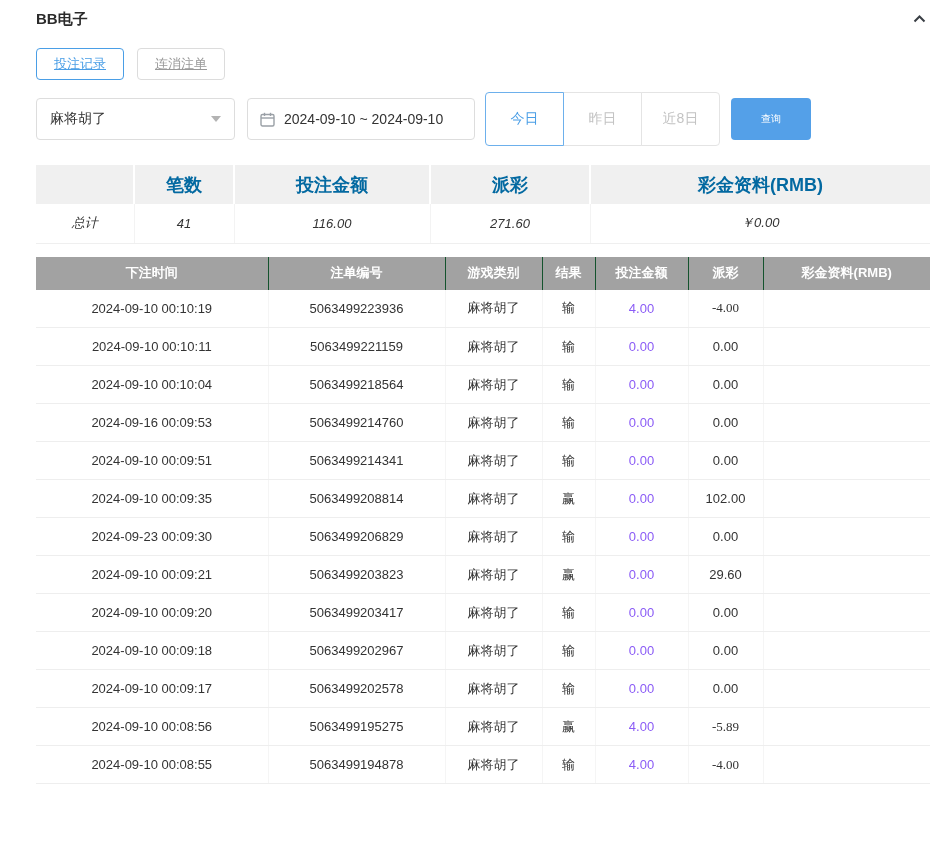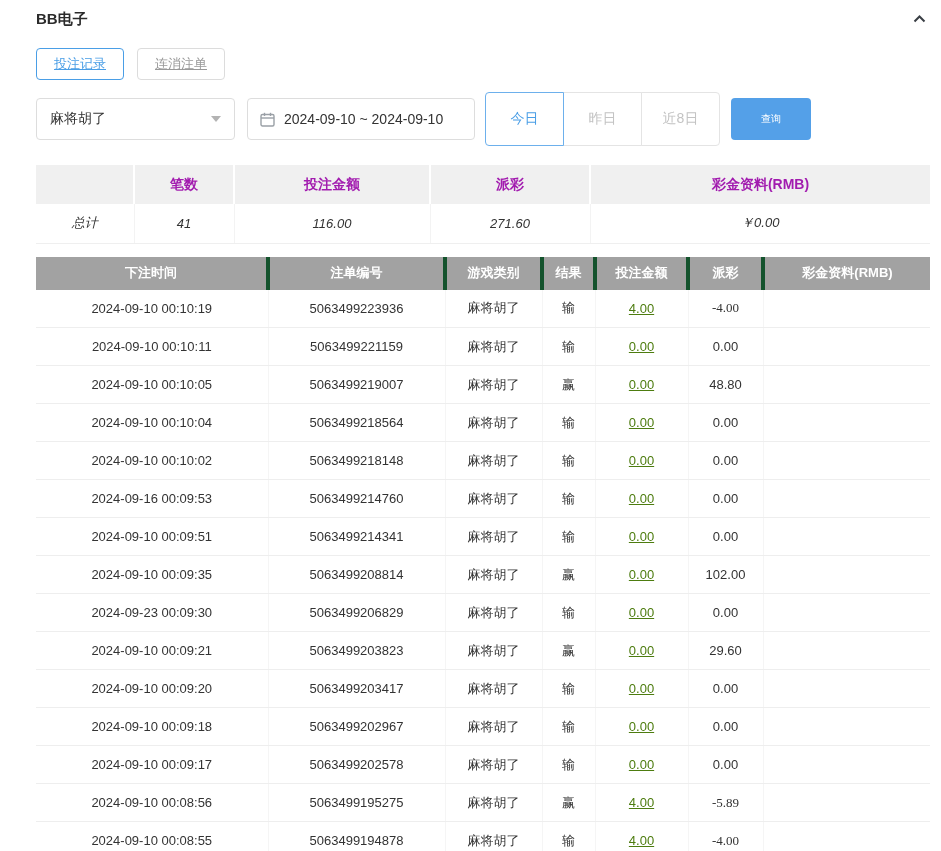--- a/index.html
+++ b/index.html
@@ -59,45 +59,45 @@
   .search-btn {
     margin-left: 11px; width: 80px; height: 42px;
     background: #54a0e8; color: #fff; border: none; border-radius: 4px;
     font-size: 10px; cursor: pointer; font-family: inherit;
   }
 
   
   table { border-collapse: collapse; table-layout: fixed; }
   .summary-table { margin-top: 19px; width: 894px; }
   .summary-table th {
-    background: #f0f0f0; height: 39px; font-weight: bold; font-size: 14px;
-    text-align: center; border-right: 2px solid #fff; color: #a21caf;
+    background: #f0f0f0; height: 39px; font-weight: bold; font-size: 18px;
+    text-align: center; border-right: 2px solid #fff; color: #0369a1;
   }
   .summary-table th:last-child { border-right: none; }
   .summary-table td {
     background: #fff; height: 39px; text-align: center; font-size: 13px;
     border-bottom: 1px solid #efefef; border-right: 1px solid #f3f3f3; font-style: italic;
   }
   .summary-table td:last-child { border-right: none; }
 
   
   .records-table { margin-top: 13px; width: 894px; }
   .records-table th {
     background: #a2a2a2; color: #fff; height: 33px;
     font-size: 13px; font-weight: bold; text-align: center;
-    border-right: 4px solid #14532d;
+    border-right: 1px solid #14532d;
   }
   .records-table th:last-child { border-right: none; }
   .records-table td {
     height: 38px; text-align: center; font-size: 13px; background: #fff;
     border-bottom: 1px solid #eeeeee; border-right: 1px solid #f5f5f5;
     color: #333;
   }
   .records-table td:last-child { border-right: none; }
-  .bet-link { color: #4d7c0f; text-decoration: underline; cursor: pointer; }
+  .bet-link { color: #8b5cf6; cursor: pointer; }
   .neg { color: #e05a5a; font-family: Liberation Serif, serif; }
 </style>
 </head>
 <body>
 
 <div class="page">
 
   <div class="panel-head">
     <span class="panel-title">BB电子</span>
     <button class="collapse-btn">
@@ -204,40 +204,22 @@
         <tr class="record-row">
           <td>2024-09-10 00:10:11</td>
           <td>5063499221159</td>
           <td>麻将胡了</td>
           <td>输</td>
           <td><a class="bet-link">0.00</a></td>
           <td>0.00</td>
           <td></td>
         </tr>
         <tr class="record-row">
-          <td>2024-09-10 00:10:05</td>
-          <td>5063499219007</td>
-          <td>麻将胡了</td>
-          <td>赢</td>
-          <td><a class="bet-link">0.00</a></td>
-          <td>48.80</td>
-          <td></td>
-        </tr>
-        <tr class="record-row">
           <td>2024-09-10 00:10:04</td>
           <td>5063499218564</td>
-          <td>麻将胡了</td>
-          <td>输</td>
-          <td><a class="bet-link">0.00</a></td>
-          <td>0.00</td>
-          <td></td>
-        </tr>
-        <tr class="record-row">
-          <td>2024-09-10 00:10:02</td>
-          <td>5063499218148</td>
           <td>麻将胡了</td>
           <td>输</td>
           <td><a class="bet-link">0.00</a></td>
           <td>0.00</td>
           <td></td>
         </tr>
         <tr class="record-row">
           <td>2024-09-16 00:09:53</td>
           <td>5063499214760</td>
           <td>麻将胡了</td>

